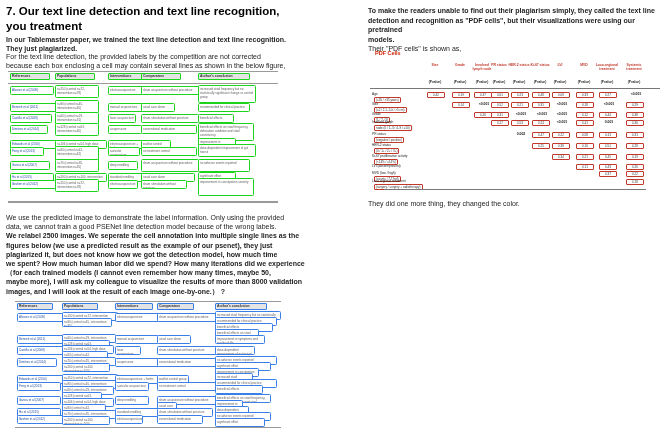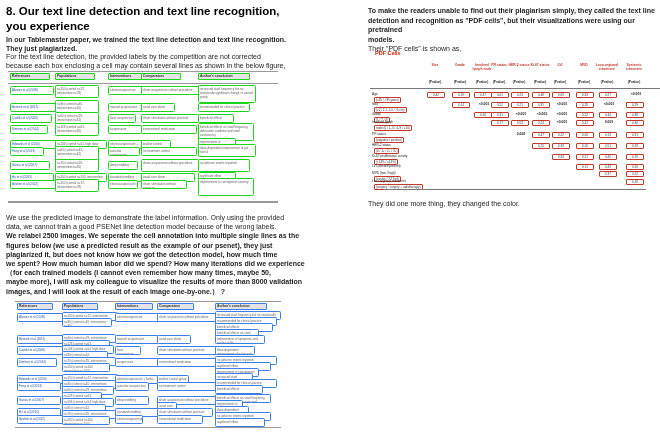--- a/index.html
+++ b/index.html
@@ -31,22 +31,22 @@
             border-radius:1px;padding:0 1px;text-align:center;}
   .pdf .val.sig{border:none;font-weight:700;font-size:3.4px;color:#111;}
   .pdf .prule{position:absolute;background:#777;height:1px;}
 </style>
 </head>
 <body>
 
 <div class="page">
 
   <div class="abs heading" style="left:6px;top:4px;width:320px;">
-      <div>8. Our text line detection and text line recognition,</div>
-      <div>you experience</div>
+      <div>7. Our text line detection and text line recognition,</div>
+      <div>you treatment</div>
     </div>
 
   <div class="abs body-lines" style="left:6px;top:35px;width:322px;">
       <div class="b">In our Tablemaster paper, we trained the text line detection and text line recognition.</div>
       <div class="b">They just plagiarized.</div>
     </div>
 
   <div class="abs body-lines" style="left:6px;top:52px;width:322px;">
       <div>For the text line detection, the provided labels by the competition are not corrected</div>
       <div>because each box enclosing a cell may contain several lines as shown in the below figure,</div>

